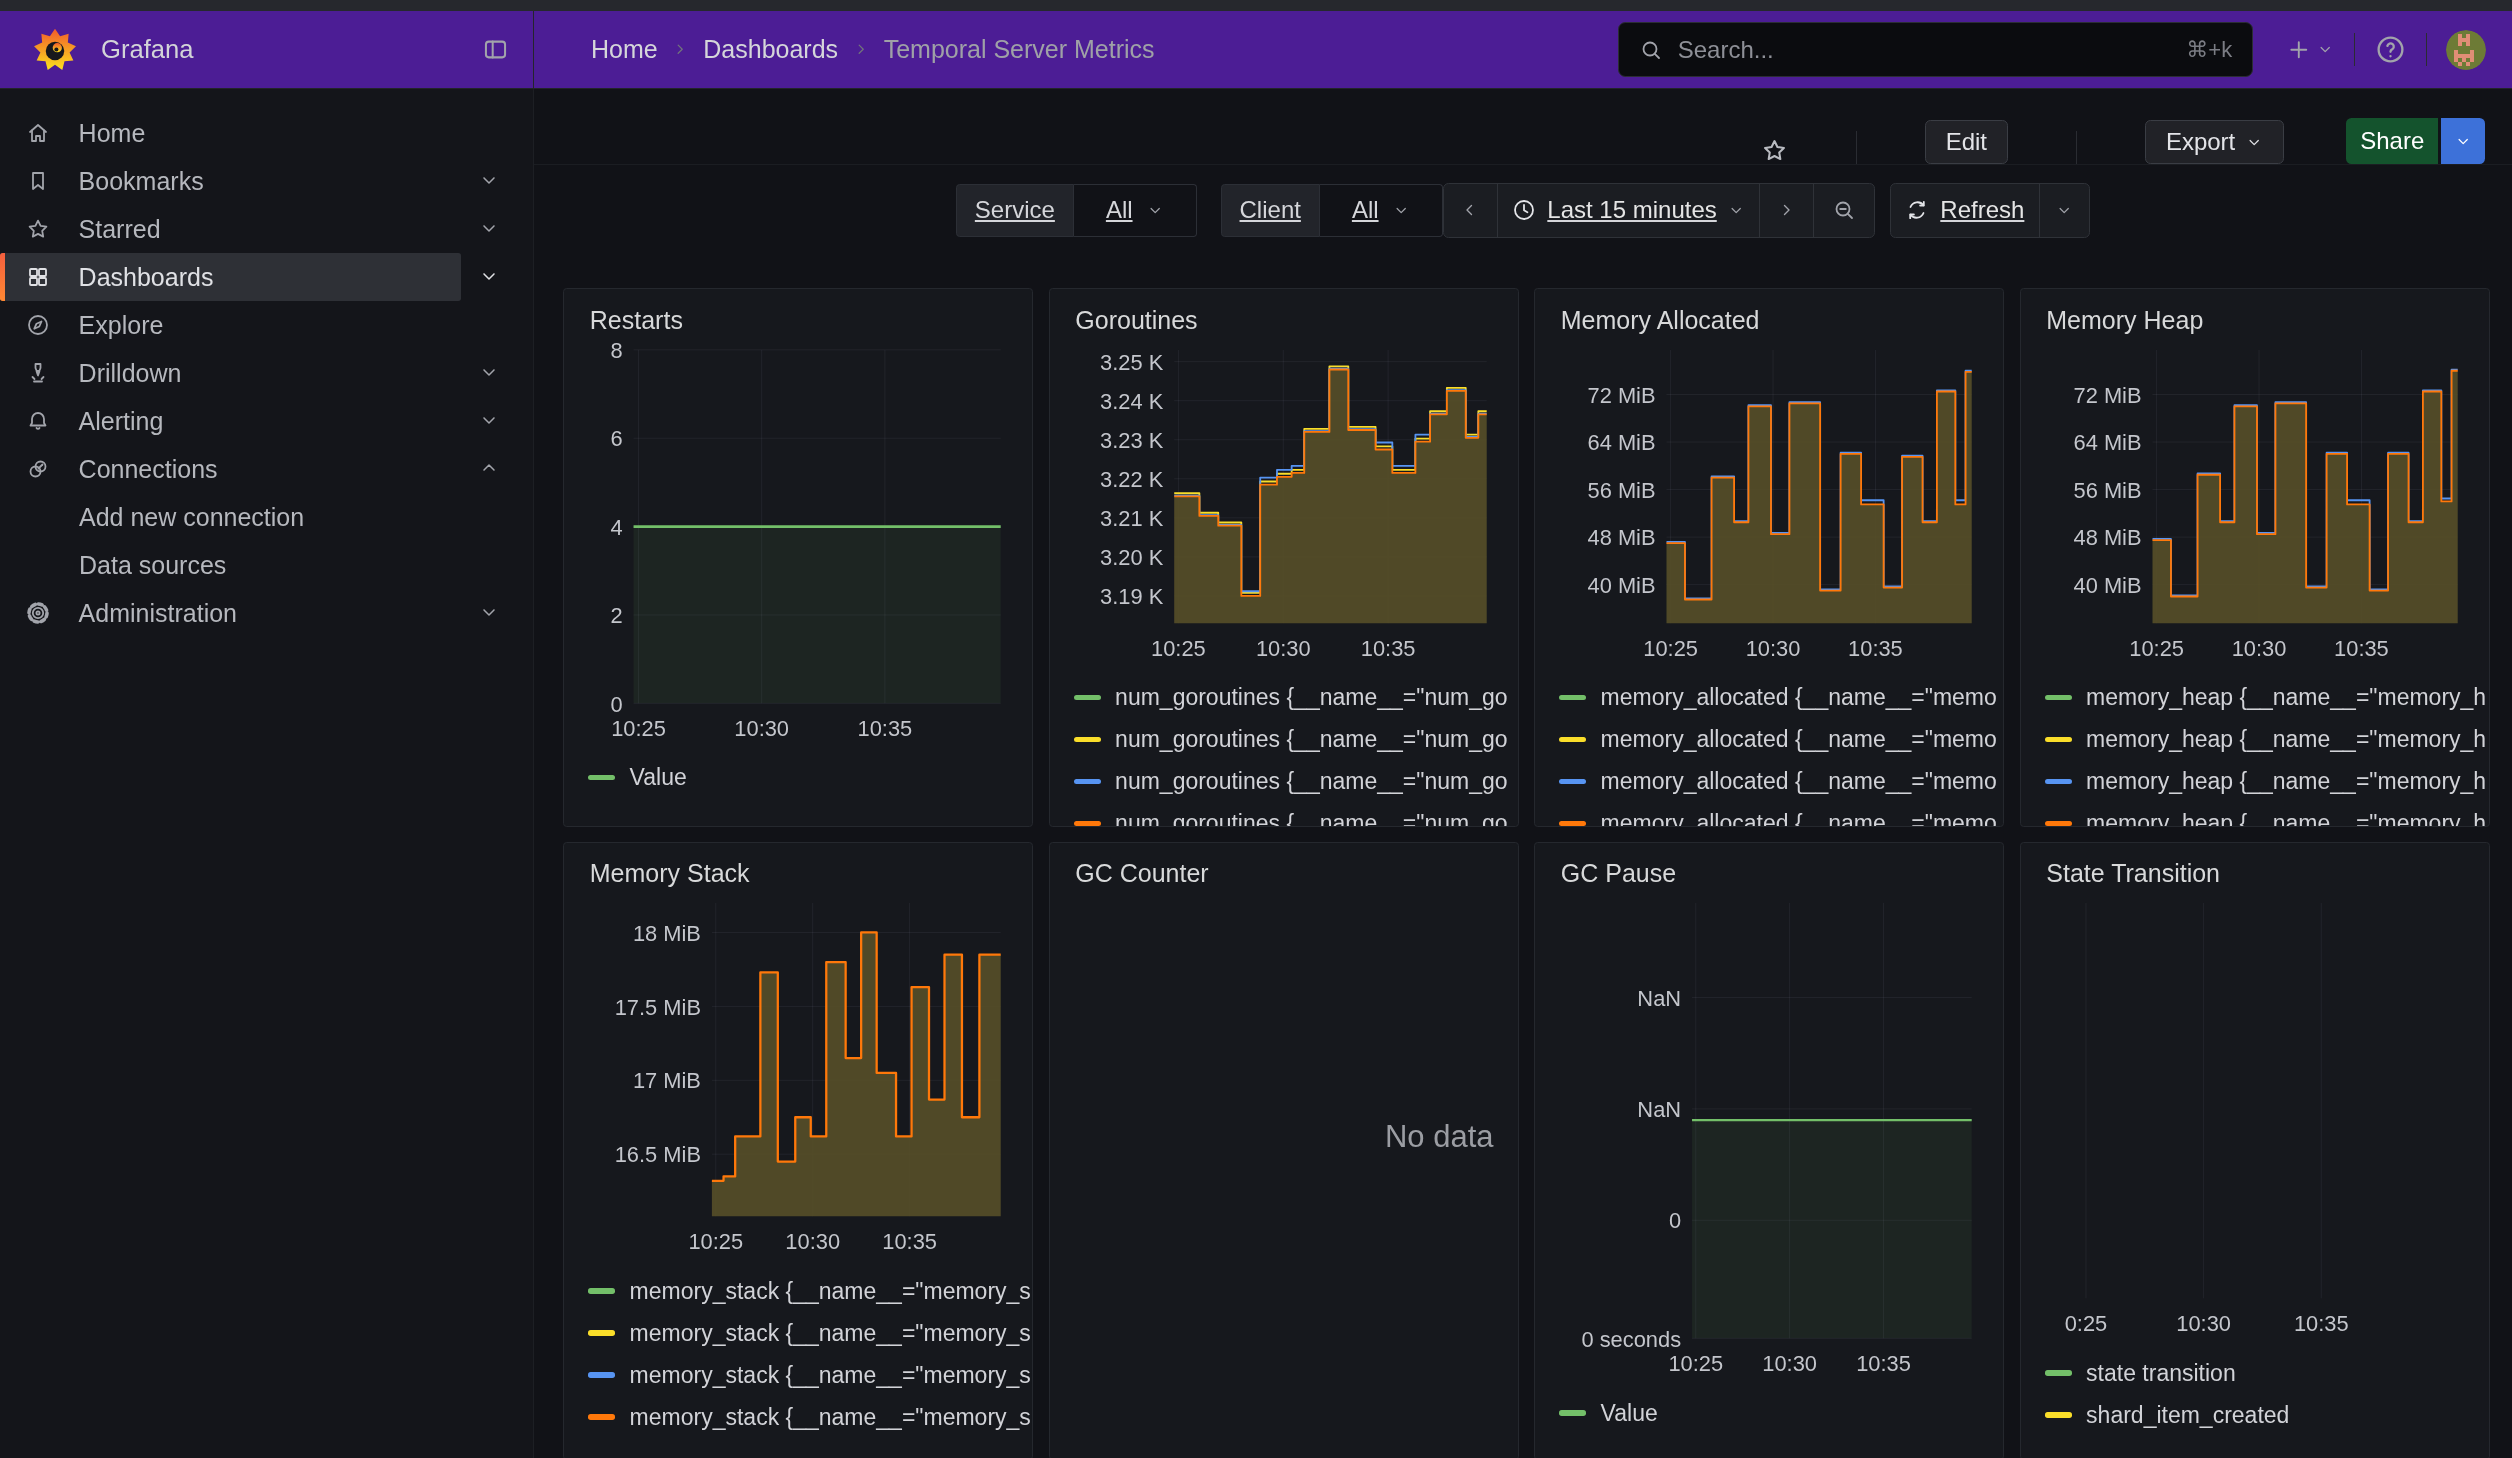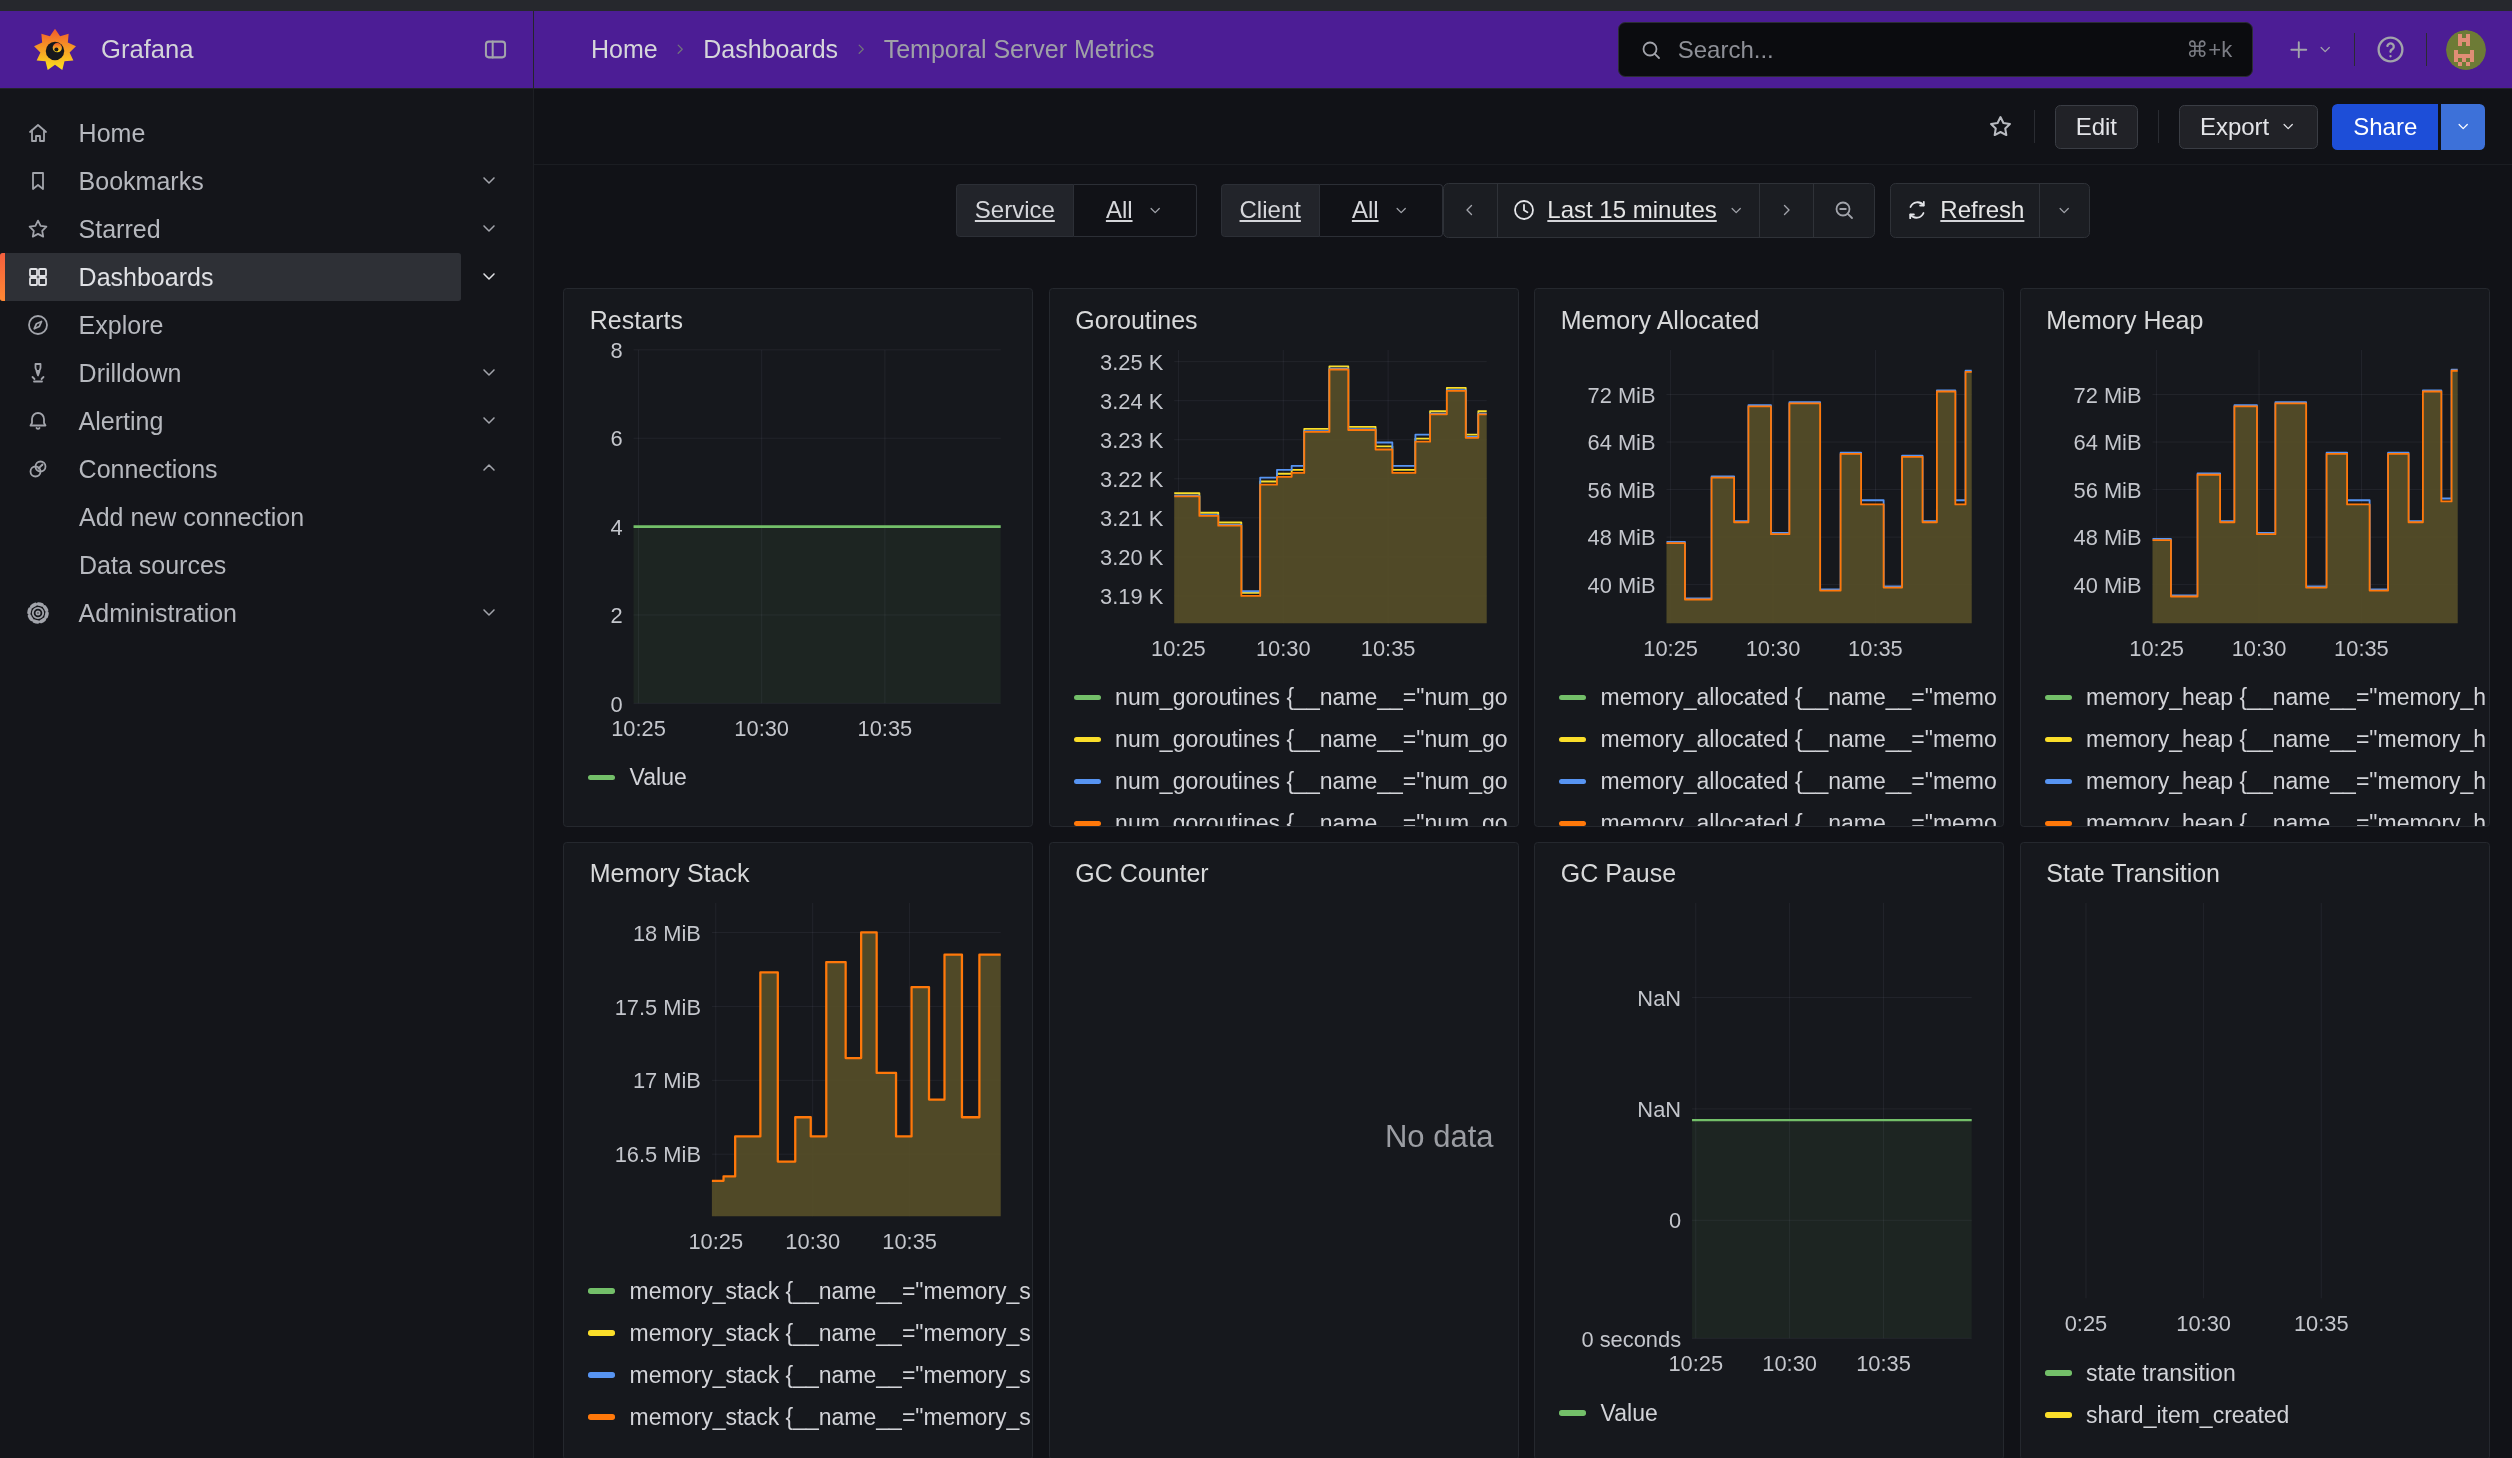--- a/index.html
+++ b/index.html
@@ -25,24 +25,24 @@
   .sidebar{width:534px;flex:none;box-sizing:border-box;border-right:0.9px solid #1d1f24;padding-top:20px;background:#14151a;}
   .content{flex:1;background:#111217;display:flex;flex-direction:column;min-width:0;}
   
   .sitem{position:relative;height:48px;width:461px;display:flex;align-items:center;padding-left:25.6px;box-sizing:border-box;gap:29px;font-size:25px;color:#b6b8be;border-radius:2.7px;cursor:pointer;}
   .sitem .chev{position:absolute;left:479px;top:12.8px;}
   .sitem.selected{background:#2e3036;color:#e0e1e5;}
   .sitem.selected::before{content:"";position:absolute;left:0;top:0;bottom:0;width:4.6px;border-radius:2.7px 0 0 2.7px;background:linear-gradient(#F55F3E,#FF8833);}
   .sitem.child{padding-left:79px;}
   .sicon{width:24px;height:24px;flex:none;}
   
-  .subheader{height:75px;flex:none;display:flex;align-items:center;justify-content:flex-end;padding-right:27px;border-bottom:0.9px solid #1b1d22;}
+  .subheader{height:75px;flex:none;display:flex;align-items:flex-end;justify-content:flex-end;padding-right:27px;border-bottom:0.9px solid #1b1d22;gap:48px;}
   .btn{height:44px;display:flex;align-items:center;gap:11px;padding:0 20px;background:#212227;border:0.9px solid #3a3d44;border-radius:5.5px;font-size:24px;font-weight:500;color:#e3e4e8;cursor:pointer;}
   .sharegrp{display:flex;gap:2.7px;margin-left:0;}
-  .share-main{height:46px;display:flex;align-items:center;padding:0 21px;background:#1d4ed8;border-radius:5.5px 0 0 5.5px;color:#fff;font-size:24px;font-weight:500;cursor:pointer;}
+  .share-main{height:46px;display:flex;align-items:center;padding:0 14px;background:#14532d;border-radius:5.5px 0 0 5.5px;color:#fff;font-size:24px;font-weight:500;cursor:pointer;}
   .share-caret{width:44px;height:46px;display:flex;align-items:center;justify-content:center;background:#3D71D9;border-radius:0 5.5px 5.5px 0;cursor:pointer;}
   
   .controls{height:90px;flex:none;display:flex;align-items:center;justify-content:center;padding:0 27px;text-decoration:underline;}
   .varrow{display:flex;gap:24px;}
   .vargrp{display:flex;height:53px;}
   .varlabel{display:flex;align-items:center;padding:0 18px;background:#22242a;border:0.9px solid #2c2f36;border-radius:3.7px 0 0 3.7px;font-size:24px;color:#d5d6da;}
   .varvalue{display:flex;align-items:center;gap:14.6px;padding:0 32px;border:0.9px solid #2c2f36;border-left:none;border-radius:0 3.7px 3.7px 0;font-size:24px;font-weight:500;color:#d5d6da;cursor:pointer;}
   .timecluster{display:flex;gap:14.6px;}
   .seggrp{display:flex;height:53px;border:0.9px solid #2f3238;border-radius:5.5px;background:#1b1d22;overflow:hidden;}
   .seg{display:flex;align-items:center;justify-content:center;gap:11px;padding:0 14.6px;border-left:0.9px solid #2f3238;font-size:24px;font-weight:500;color:#e5e5e5;cursor:pointer;}

